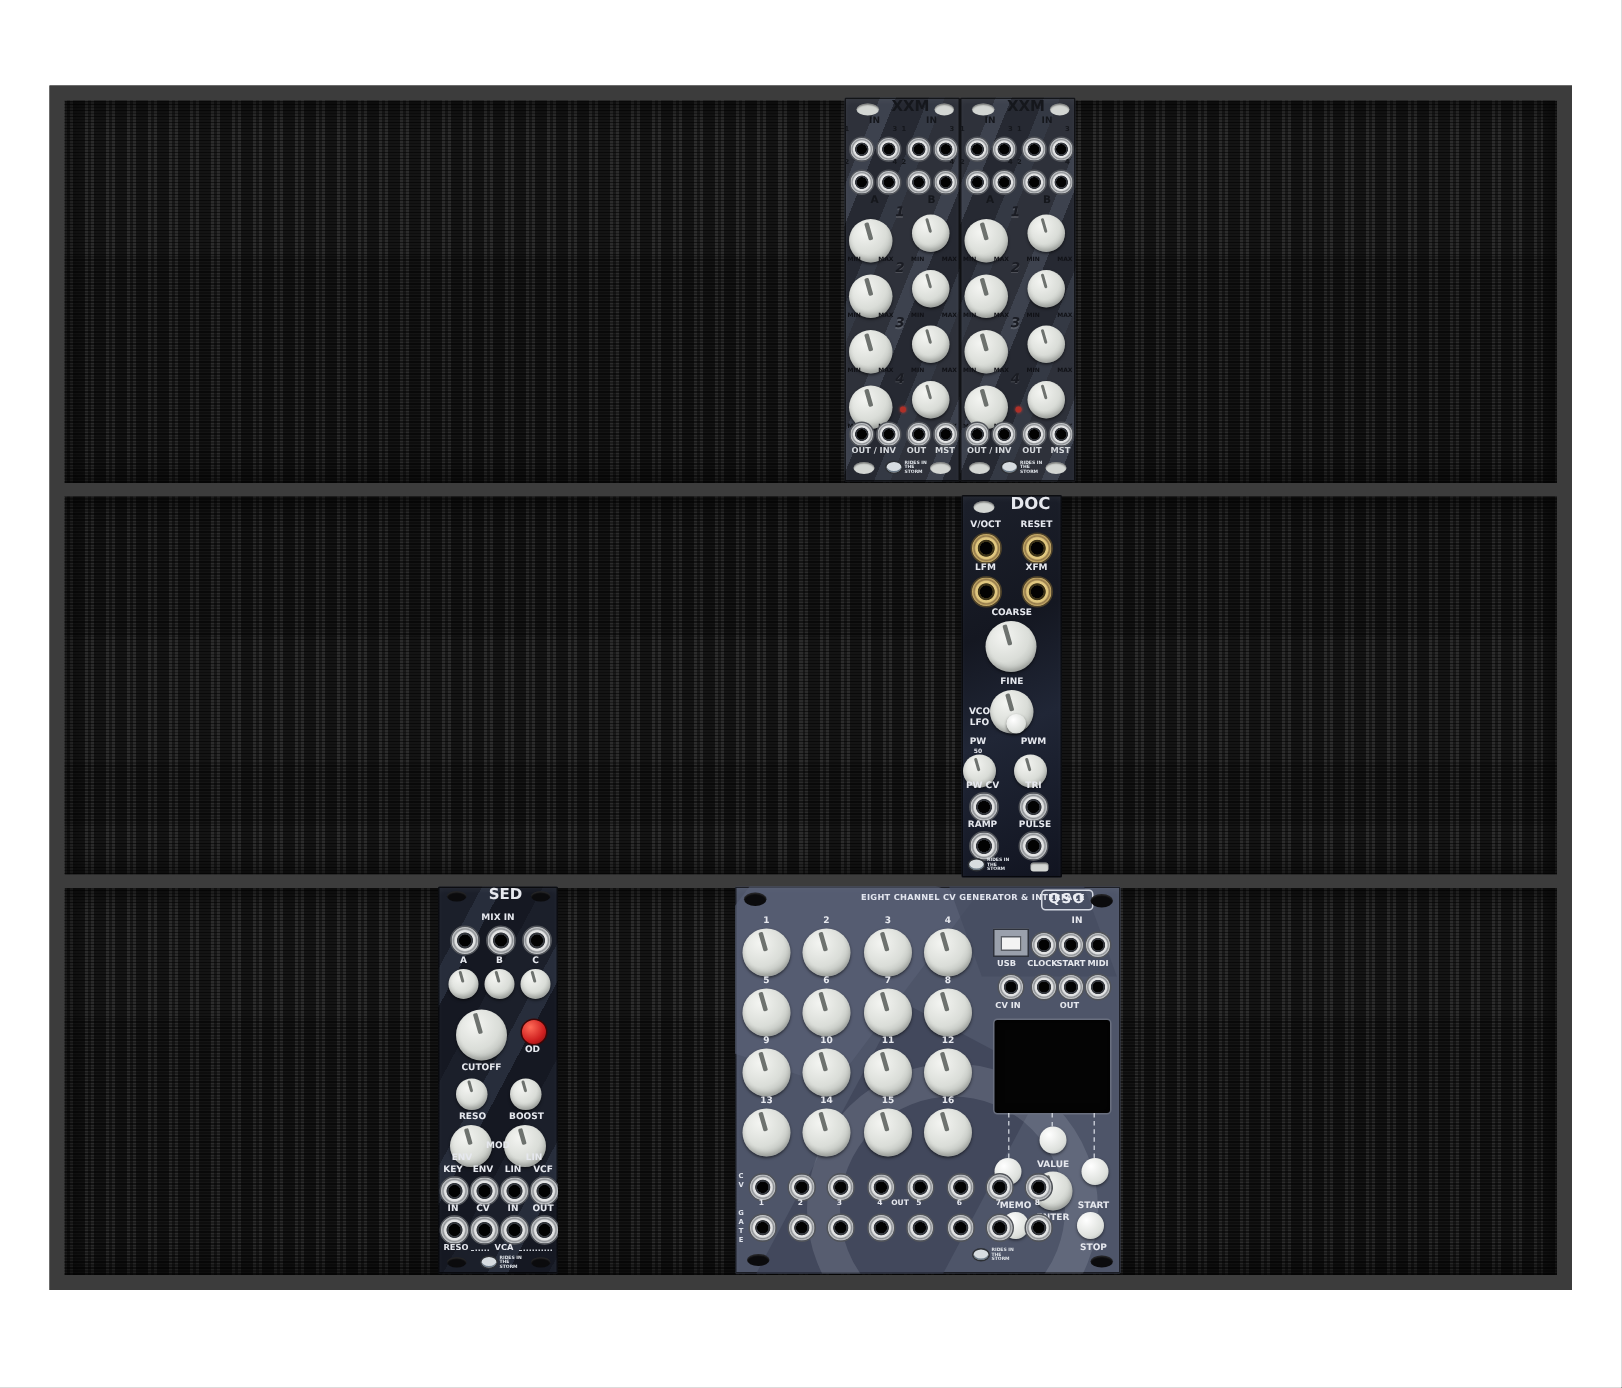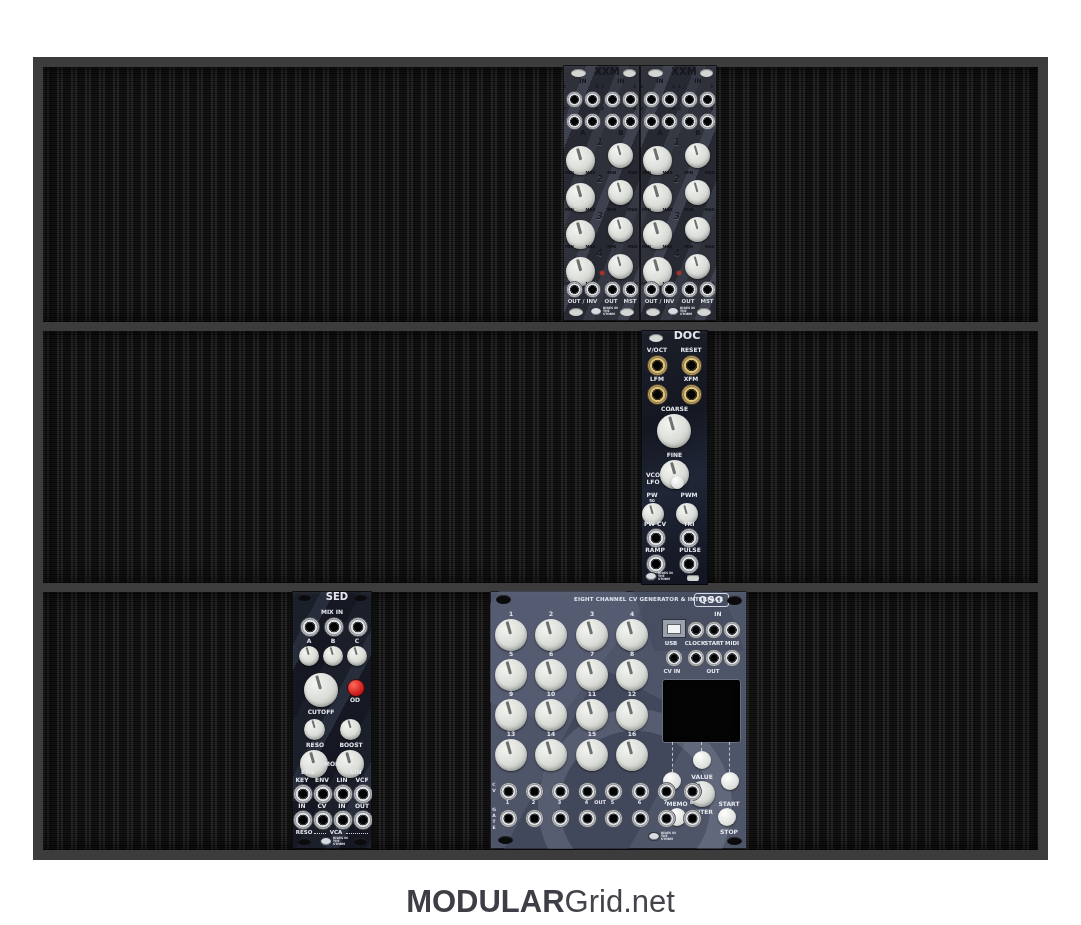--- a/index.html
+++ b/index.html
@@ -461,17 +461,14 @@
     <div class="jack" style="left:167px;top:218px;width:17px;height:17px"></div>
     <div class="jack" style="left:193px;top:218px;width:17px;height:17px"></div>
     <div class="logo" style="left:158px;top:241px">
         <span class="logo-oval"></span>
         <span class="logo-txt">RIDES IN THE STORM</span>
       </div>
     <div class="hole-d" style="left:8px;top:245px;width:15px;height:8px"></div>
     <div class="hole-d" style="left:237px;top:246px;width:15px;height:8px"></div>
   </div>
 
-  <div class="footer">
-    <b>MODULAR</b><span>Grid.net</span>
-  </div>
 
 </div>
 
 </body></html>

